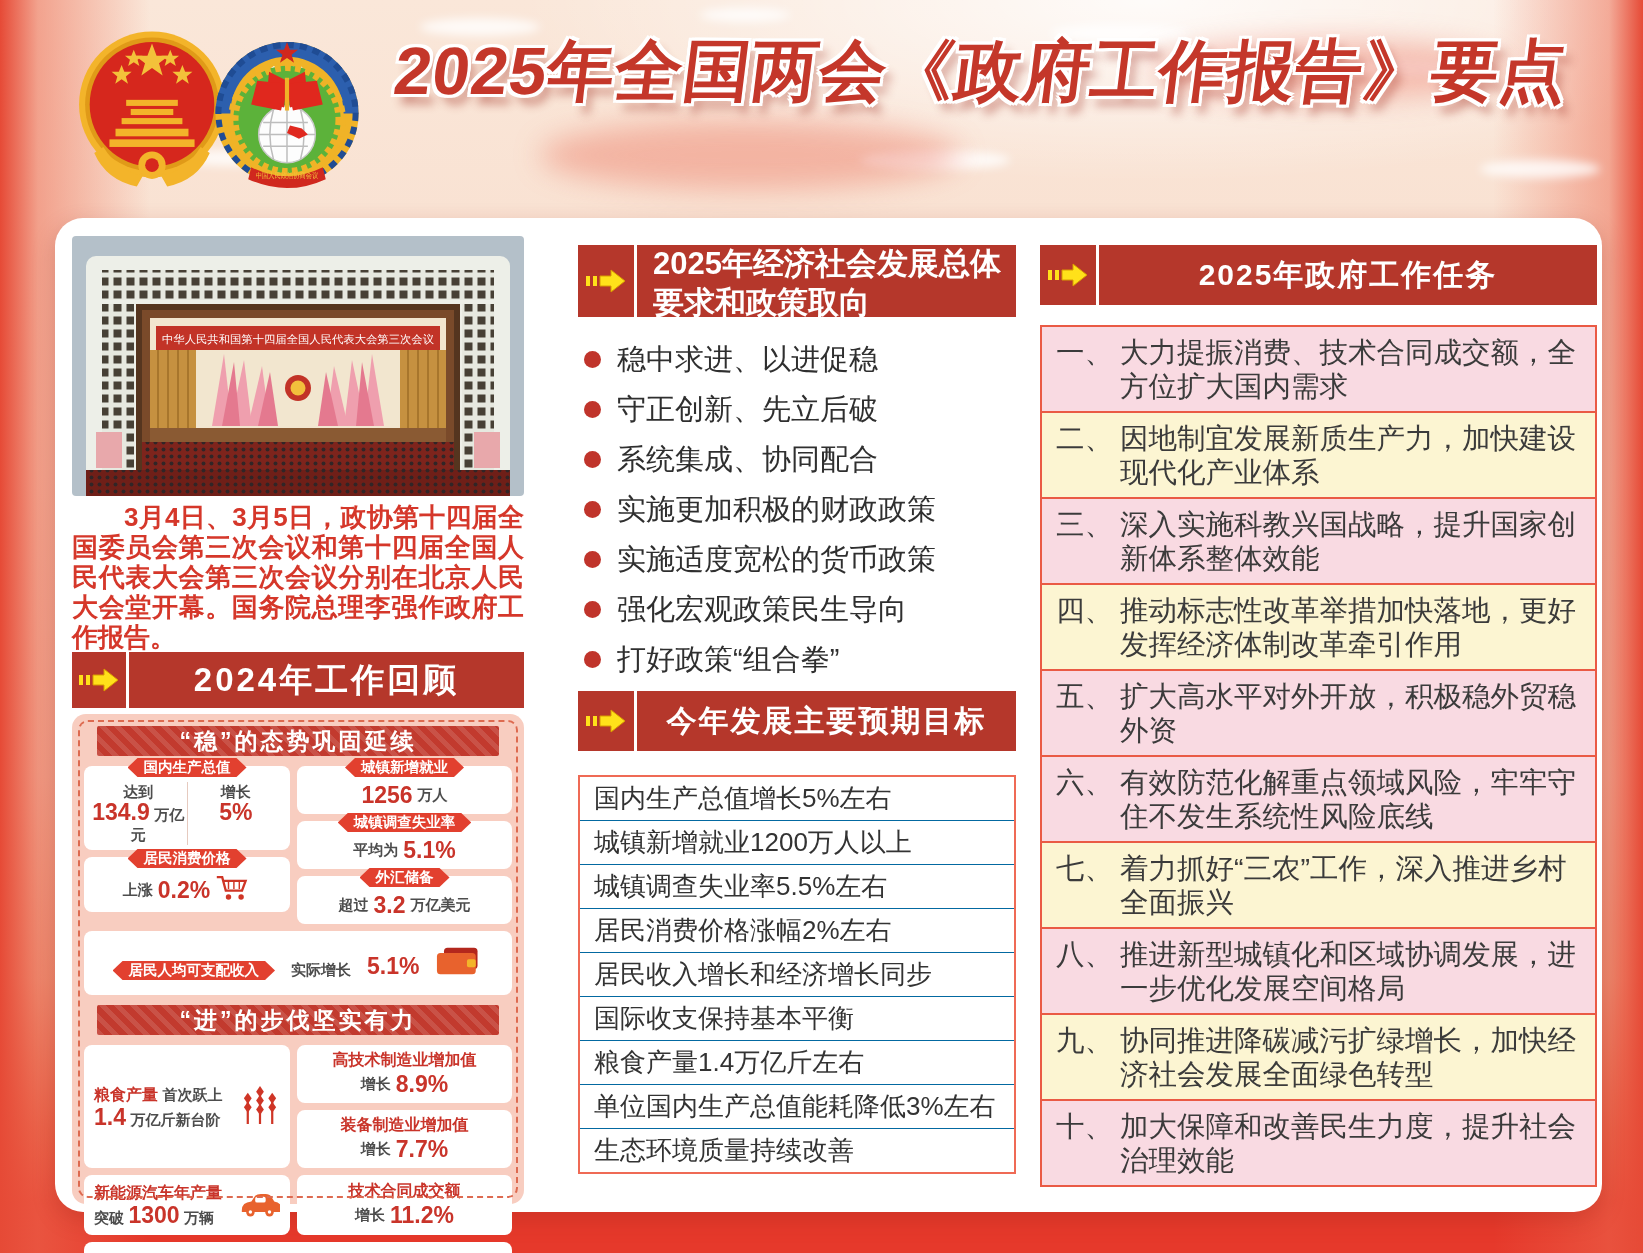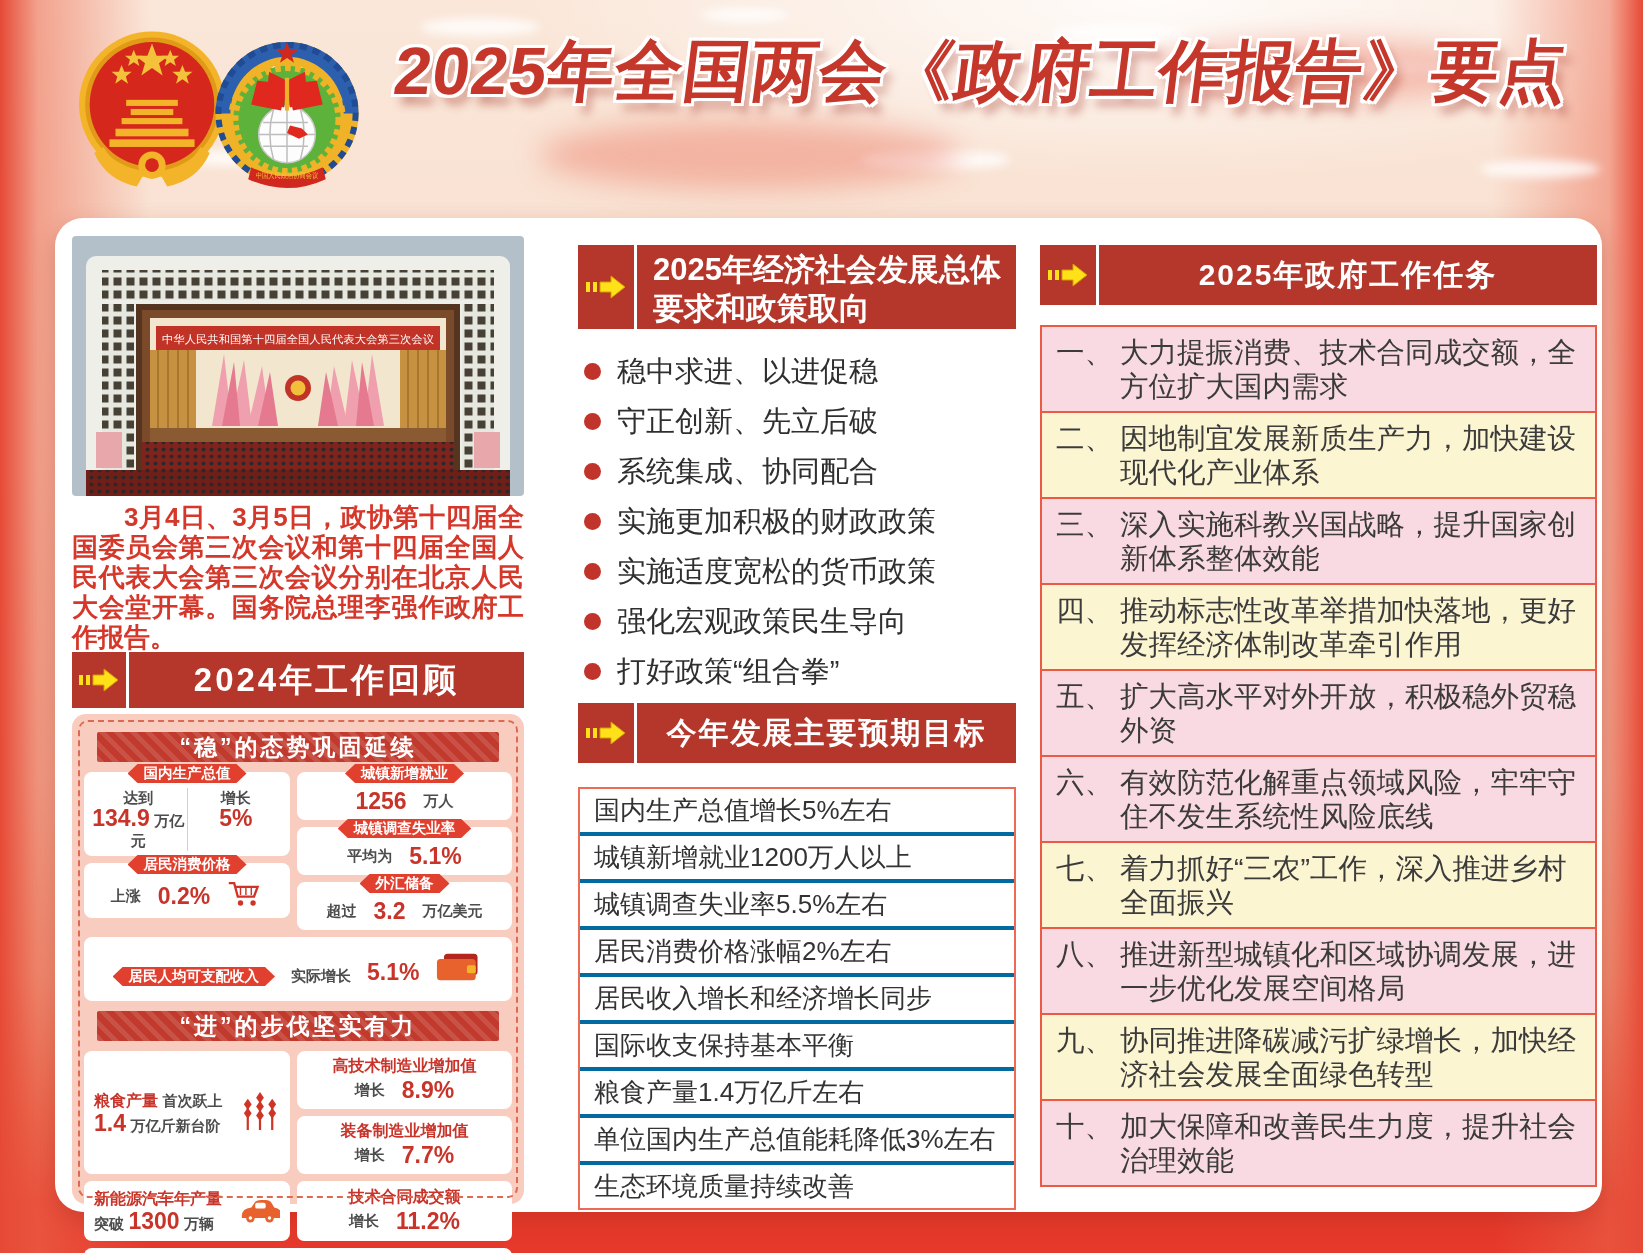--- a/index.html
+++ b/index.html
@@ -36,58 +36,58 @@
   .intro{margin:6px 0 0 0;font-size:26px;line-height:30px;font-weight:700;color:#d5372a;
     text-align:justify;text-indent:2em;}
 
   .sec-header{display:flex;height:56px;}
   .sec-header .arrow-sq{width:54px;background:#b5372b;display:flex;align-items:center;justify-content:center;margin-right:3px;flex:none;}
   .sec-header .sec-bar{flex:1;background:#b5372b;color:#fff;display:flex;align-items:center;justify-content:center;
     font-size:33px;font-weight:800;letter-spacing:3px;}
 
   .panel{margin-top:6px;height:490px;position:relative;background:#f8cdc0;border-radius:14px;padding:10px 12px;box-sizing:border-box;}
   .panel::after{content:"";position:absolute;inset:6px;border:2px dashed #dd6a50;border-radius:10px;pointer-events:none;}
-  .ribbon-hd{height:30px;margin:8px auto 10px auto;width:402px;
+  .ribbon-hd{height:30px;margin:2px auto 10px auto;width:402px;
     background:#c23a2e;background-image:repeating-linear-gradient(45deg,rgba(255,255,255,.12) 0 5px,transparent 5px 11px);
     color:#fff;font-size:23px;font-weight:800;letter-spacing:3px;display:flex;align-items:center;justify-content:center;border-radius:2px;}
   .ribbon-hd.second{margin-top:10px;}
 
   .sgrid,.pgrid{display:grid;grid-template-columns:206px 1fr;gap:7px;}
   .stack{display:flex;flex-direction:column;gap:7px;}
   .wcard{background:#fff;border-radius:8px;text-align:center;padding:0 6px 5px 6px;position:relative;}
   .pill{display:inline-block;transform:translateY(-8px);background:#e2402f;color:#fff;font-size:14.5px;font-weight:700;
     line-height:19px;padding:0 16px;white-space:nowrap;
     clip-path:polygon(0 50%,10px 0,calc(100% - 10px) 0,100% 50%,calc(100% - 10px) 100%,10px 100%);}
   .pill.inline{transform:none;}
   .num{font-size:23px;font-weight:800;color:#c9342a;}
   .lbl{font-size:15px;color:#4d4d4d;font-weight:600;}
   .rlbl{font-size:16px;color:#c9342a;font-weight:800;}
-  .cardline{margin-top:-3px;display:flex;align-items:center;justify-content:center;gap:17px;}
+  .cardline{margin-top:-3px;display:flex;align-items:center;justify-content:center;gap:5px;}
   .gdp-cols{display:flex;margin-top:-3px;}
   .gdp-col{flex:1;line-height:20px;}
   .gdp-col + .gdp-col{border-left:1px solid #e6cabf;}
   .wcard.full{grid-column:1 / -1;display:flex;align-items:flex-end;justify-content:center;gap:16px;padding:15px 10px;}
   .wcard.lefty{text-align:left;display:flex;align-items:center;justify-content:space-between;padding:6px 10px;}
   .wcard.lefty .tx{line-height:23px;}
 
   
   .hd-box{display:flex;}
   .hd-box .arrow-sq{width:56px;background:#b5372b;display:flex;align-items:center;justify-content:center;margin-right:3px;flex:none;}
   .hd-box .hd-bar{flex:1;background:#b5372b;color:#fff;font-weight:800;}
-  .hd-box.tall{height:84px;}
+  .hd-box.tall{height:72px;}
   .hd-box.tall .hd-bar{font-size:31px;line-height:39px;padding:3px 0 0 16px;display:flex;flex-direction:column;justify-content:center;}
   .hd-box.slim{height:60px;}
   .hd-box.slim .hd-bar{display:flex;align-items:center;justify-content:center;font-size:30px;letter-spacing:2px;}
 
   ul.bullets{list-style:none;margin:24px 0 8px 6px;padding:0;}
   ul.bullets li{display:flex;align-items:center;gap:16px;margin-bottom:14px;font-size:29px;line-height:36px;color:#2f2f2f;font-weight:500;}
   .dot{width:17px;height:17px;border-radius:50%;background:#c0342b;flex:none;}
 
   .goals{margin-top:24px;border:2px solid #ef6a55;background:#fff;}
-  .goal-row{border-bottom:4px solid #0369a1;font-size:26px;line-height:29px;color:#333;font-weight:500;padding:7px 14px;}
+  .goal-row{border-bottom:1px solid #0369a1;font-size:26px;line-height:29px;color:#333;font-weight:500;padding:7px 14px;}
   .goal-row:last-child{border-bottom:none;}
 
   
   .tasks{margin-top:20px;border:2px solid #ea5a45;}
   .task{display:flex;padding:8px 10px 8px 14px;font-size:28.5px;line-height:34px;color:#3b3b3b;font-weight:500;border-top:2px solid #ea5a45;}
   .task:first-child{border-top:none;}
   .task .t-num{width:64px;flex:none;}
   .task .t-text{flex:1;}
   .tone-pink{background:#f9dae2;}
   .tone-yellow{background:#fcf5d2;}

